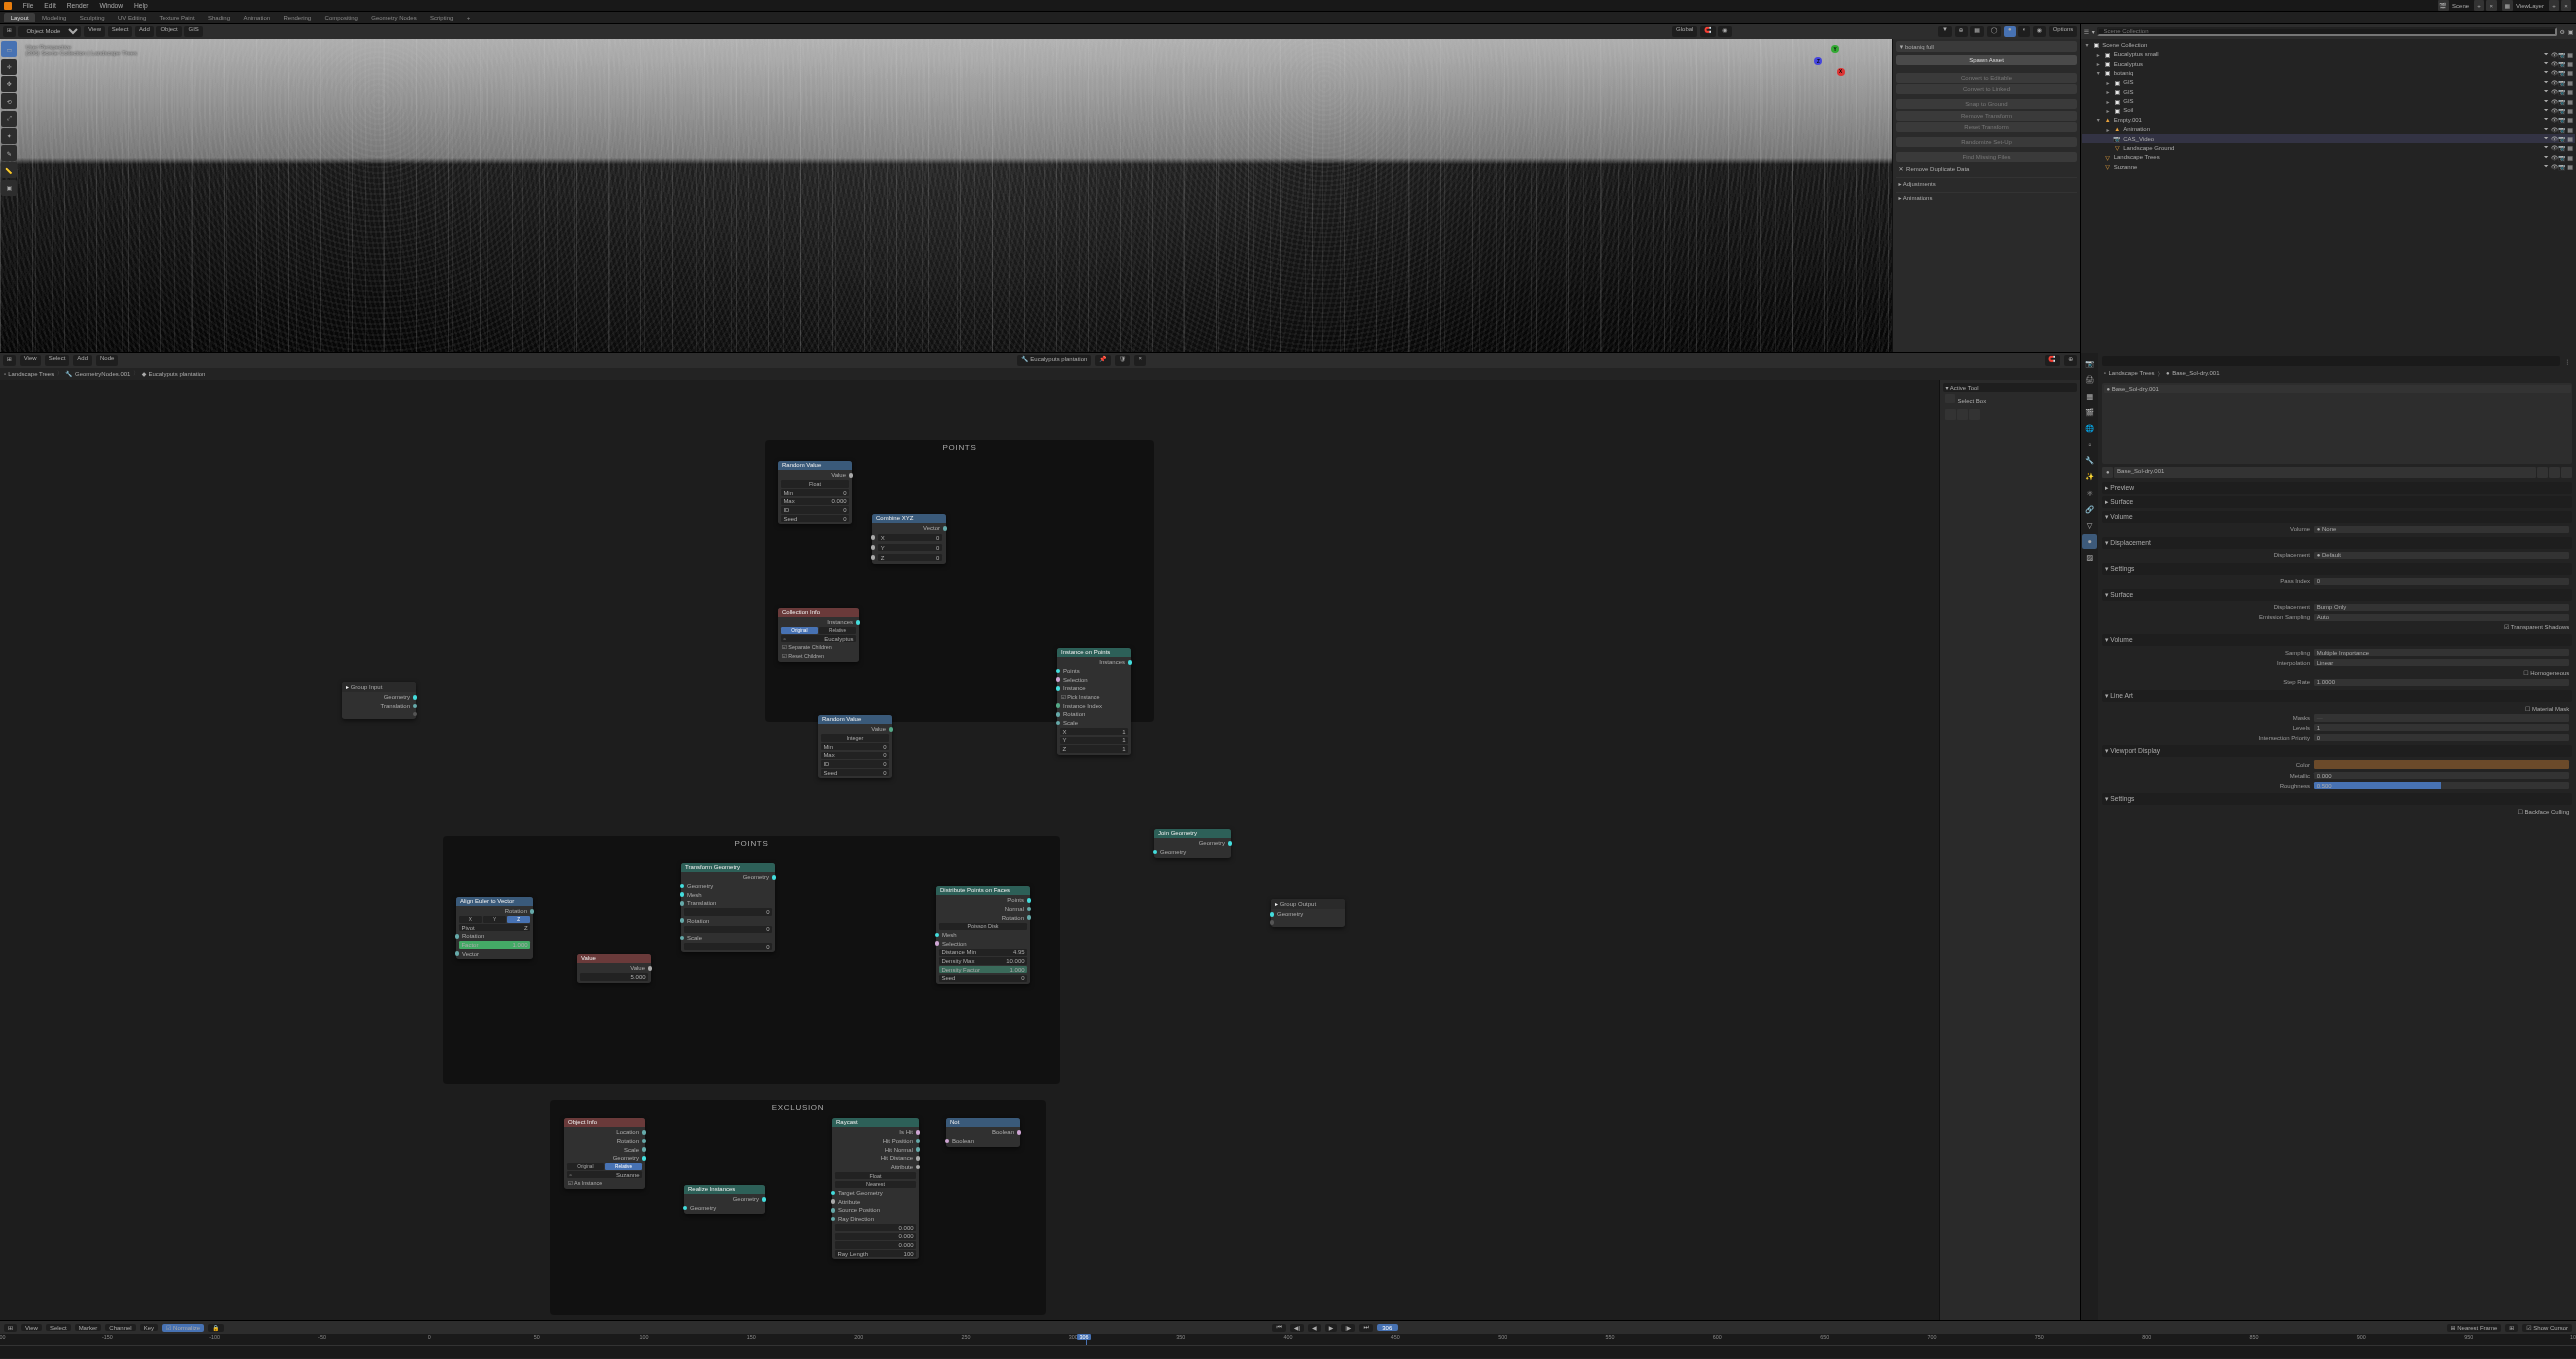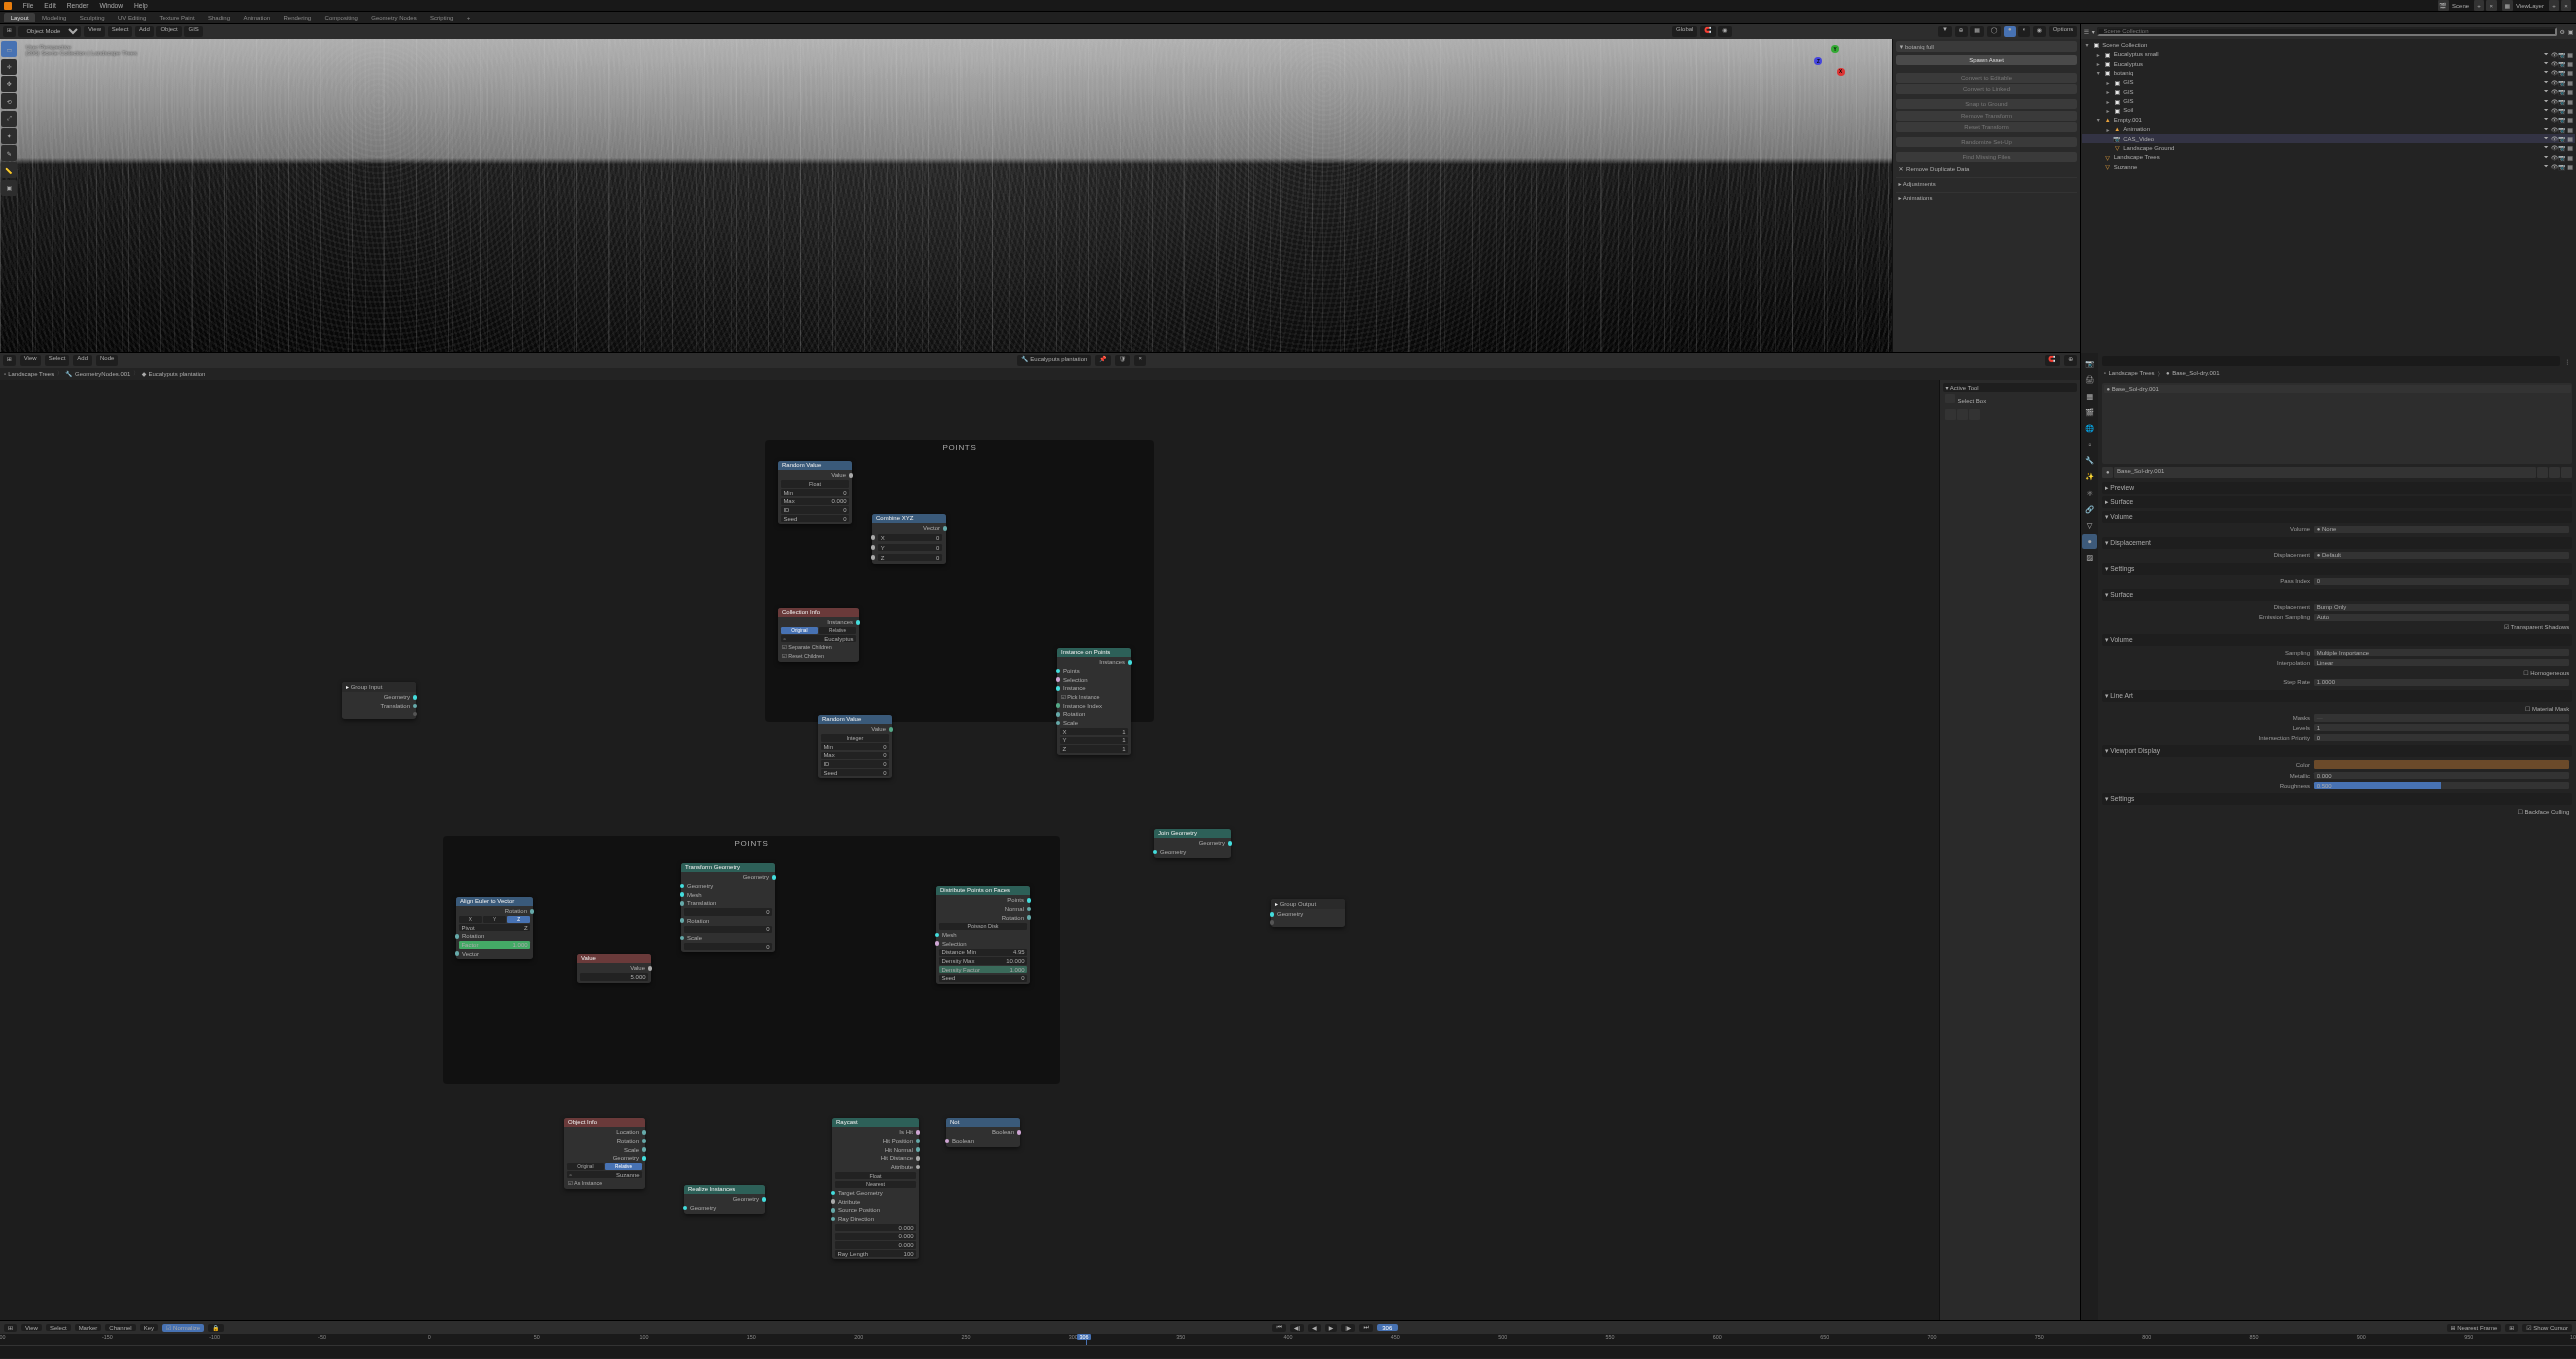--- a/index.html
+++ b/index.html
@@ -630,20 +630,23 @@
                 <span>Density Factor</span>
                 <span>1.000</span>
               </div>
             <div class="field">
                 <span>Seed</span>
                 <span>0</span>
               </div>
           </div>
         </div>
 
+        <div class="node-frame" style="left:550px; top:720px; width:496px; height:215px">
+          <div class="frame-label">EXCLUSION</div>
+        </div>
 
         <div class="node" style="left:564px; top:738px; width:81px">
           <div class="node-header hdr-red">Object Info</div>
           <div class="node-body">
             <div class="socket-row out">
                 <span>Location</span>
                 <span class="dot vec"></span>
               </div>
             <div class="socket-row out">
                 <span>Rotation</span>

